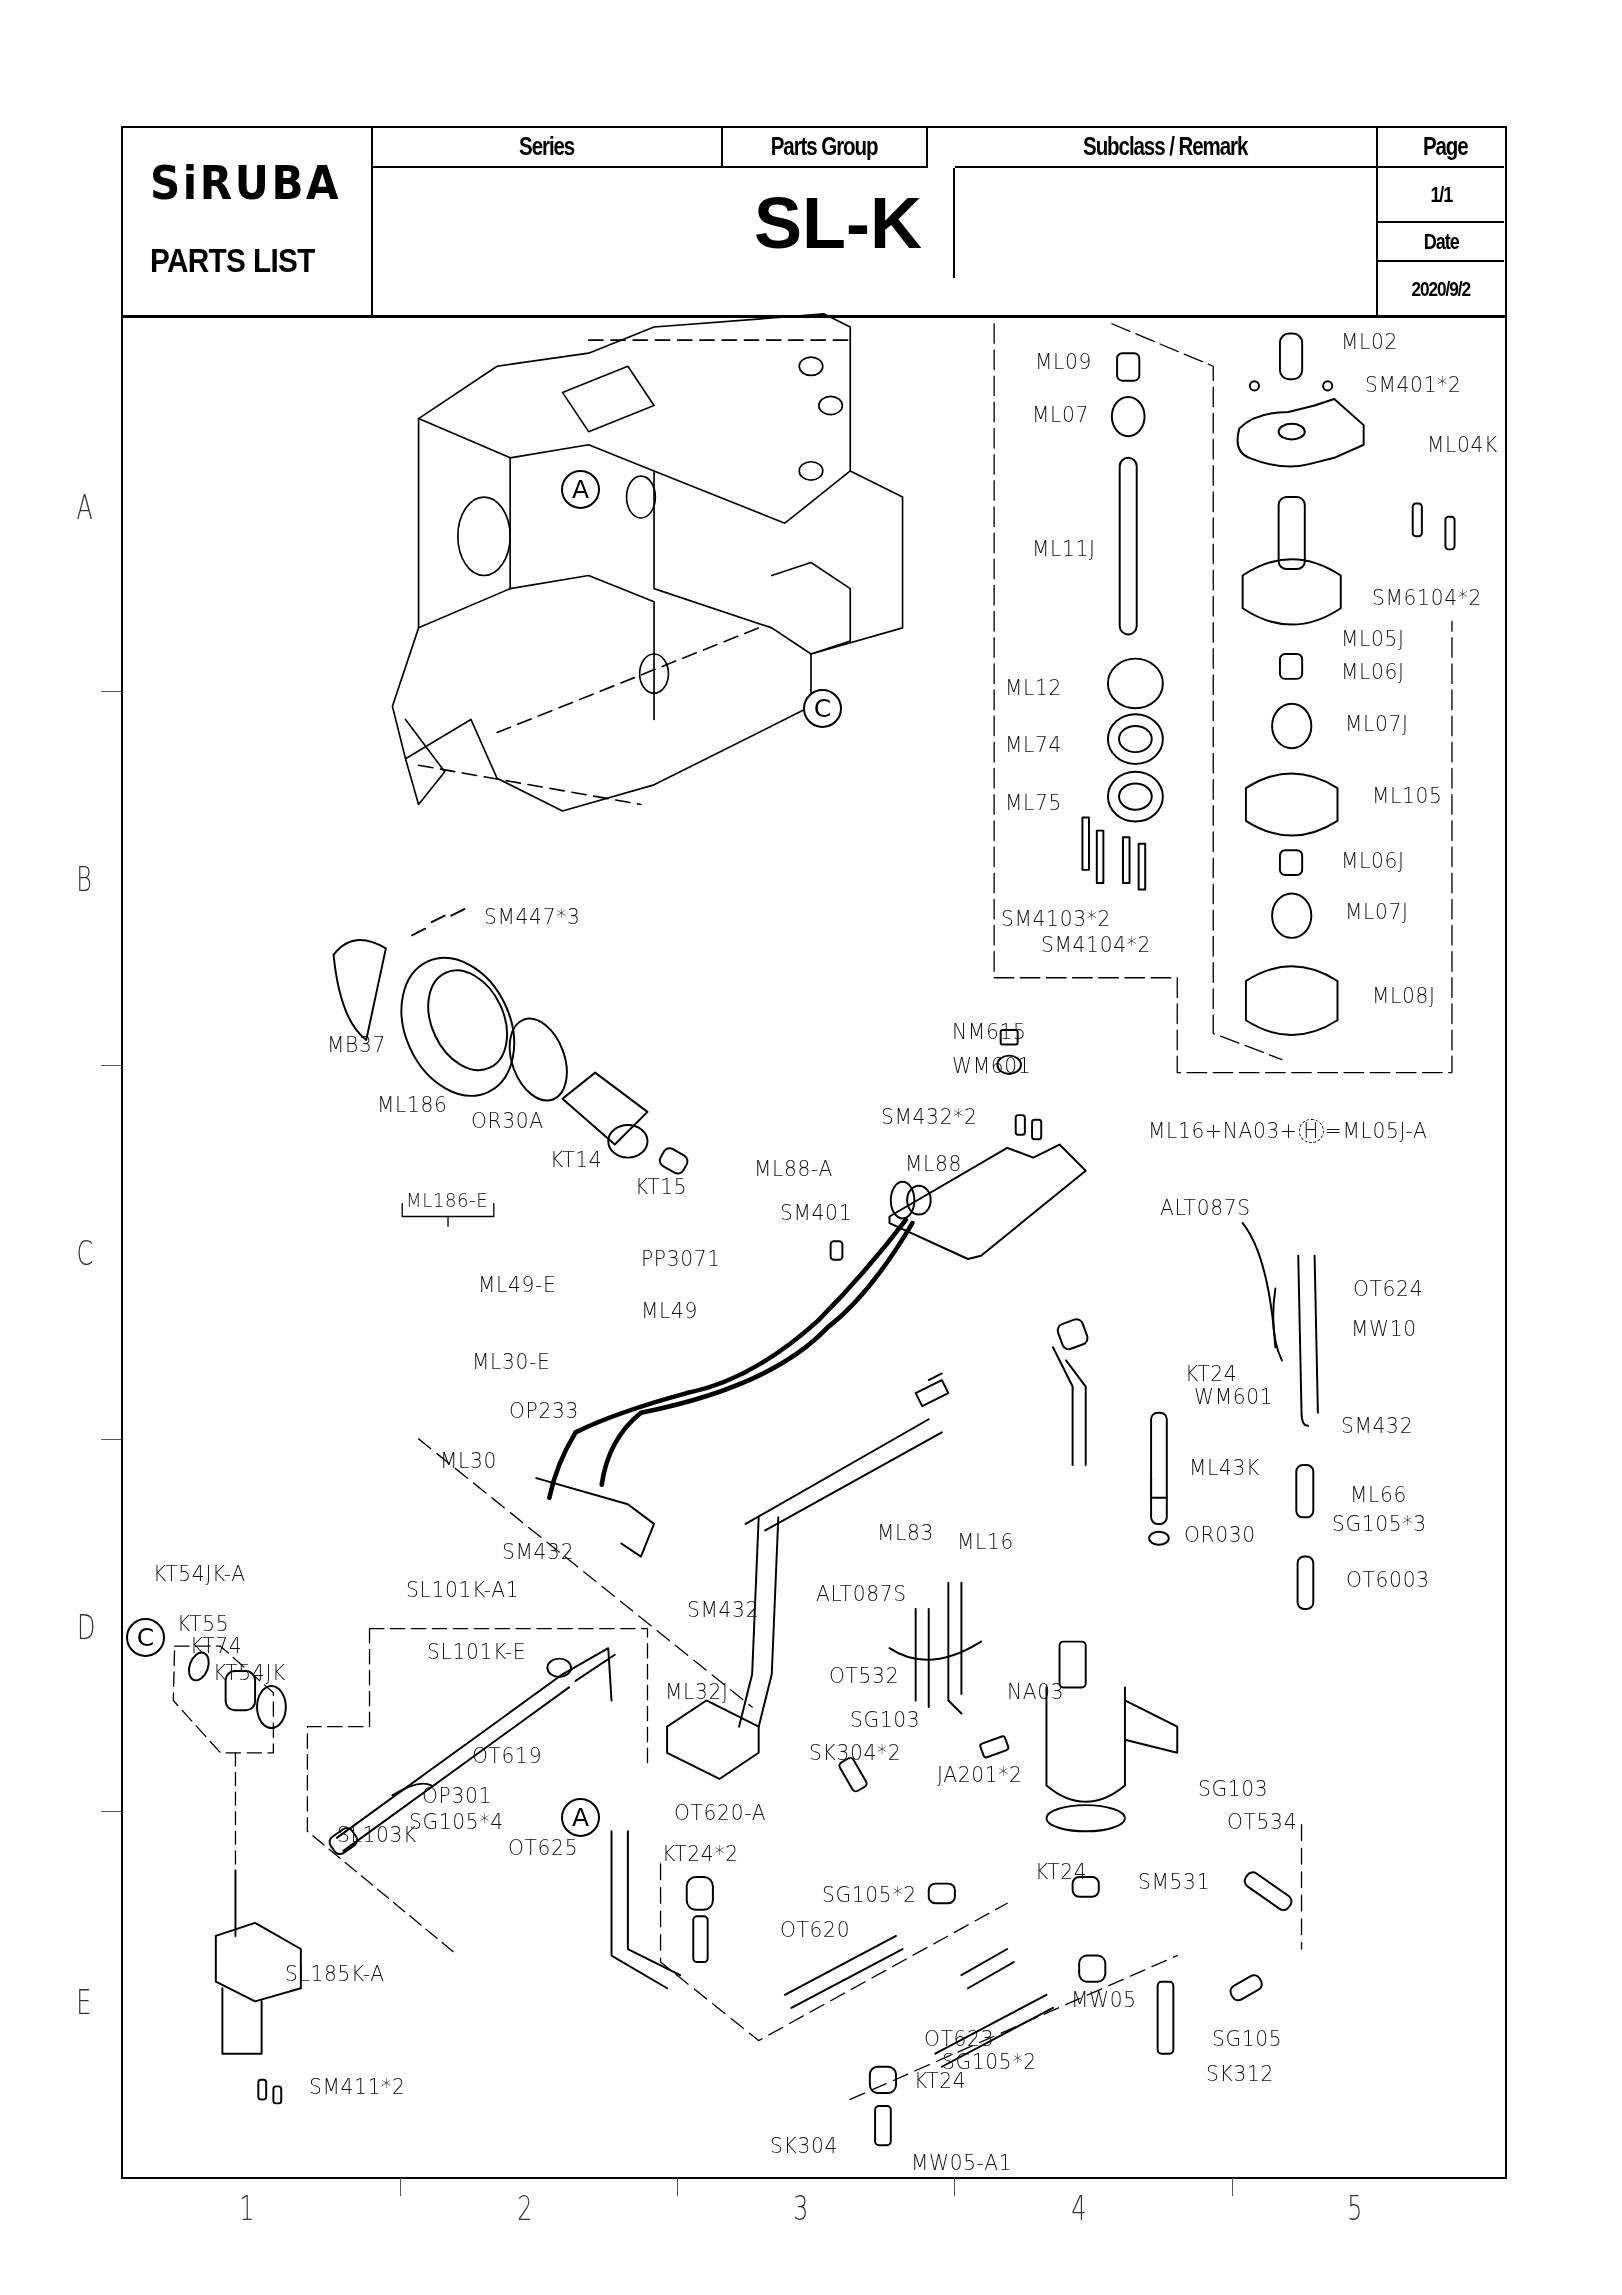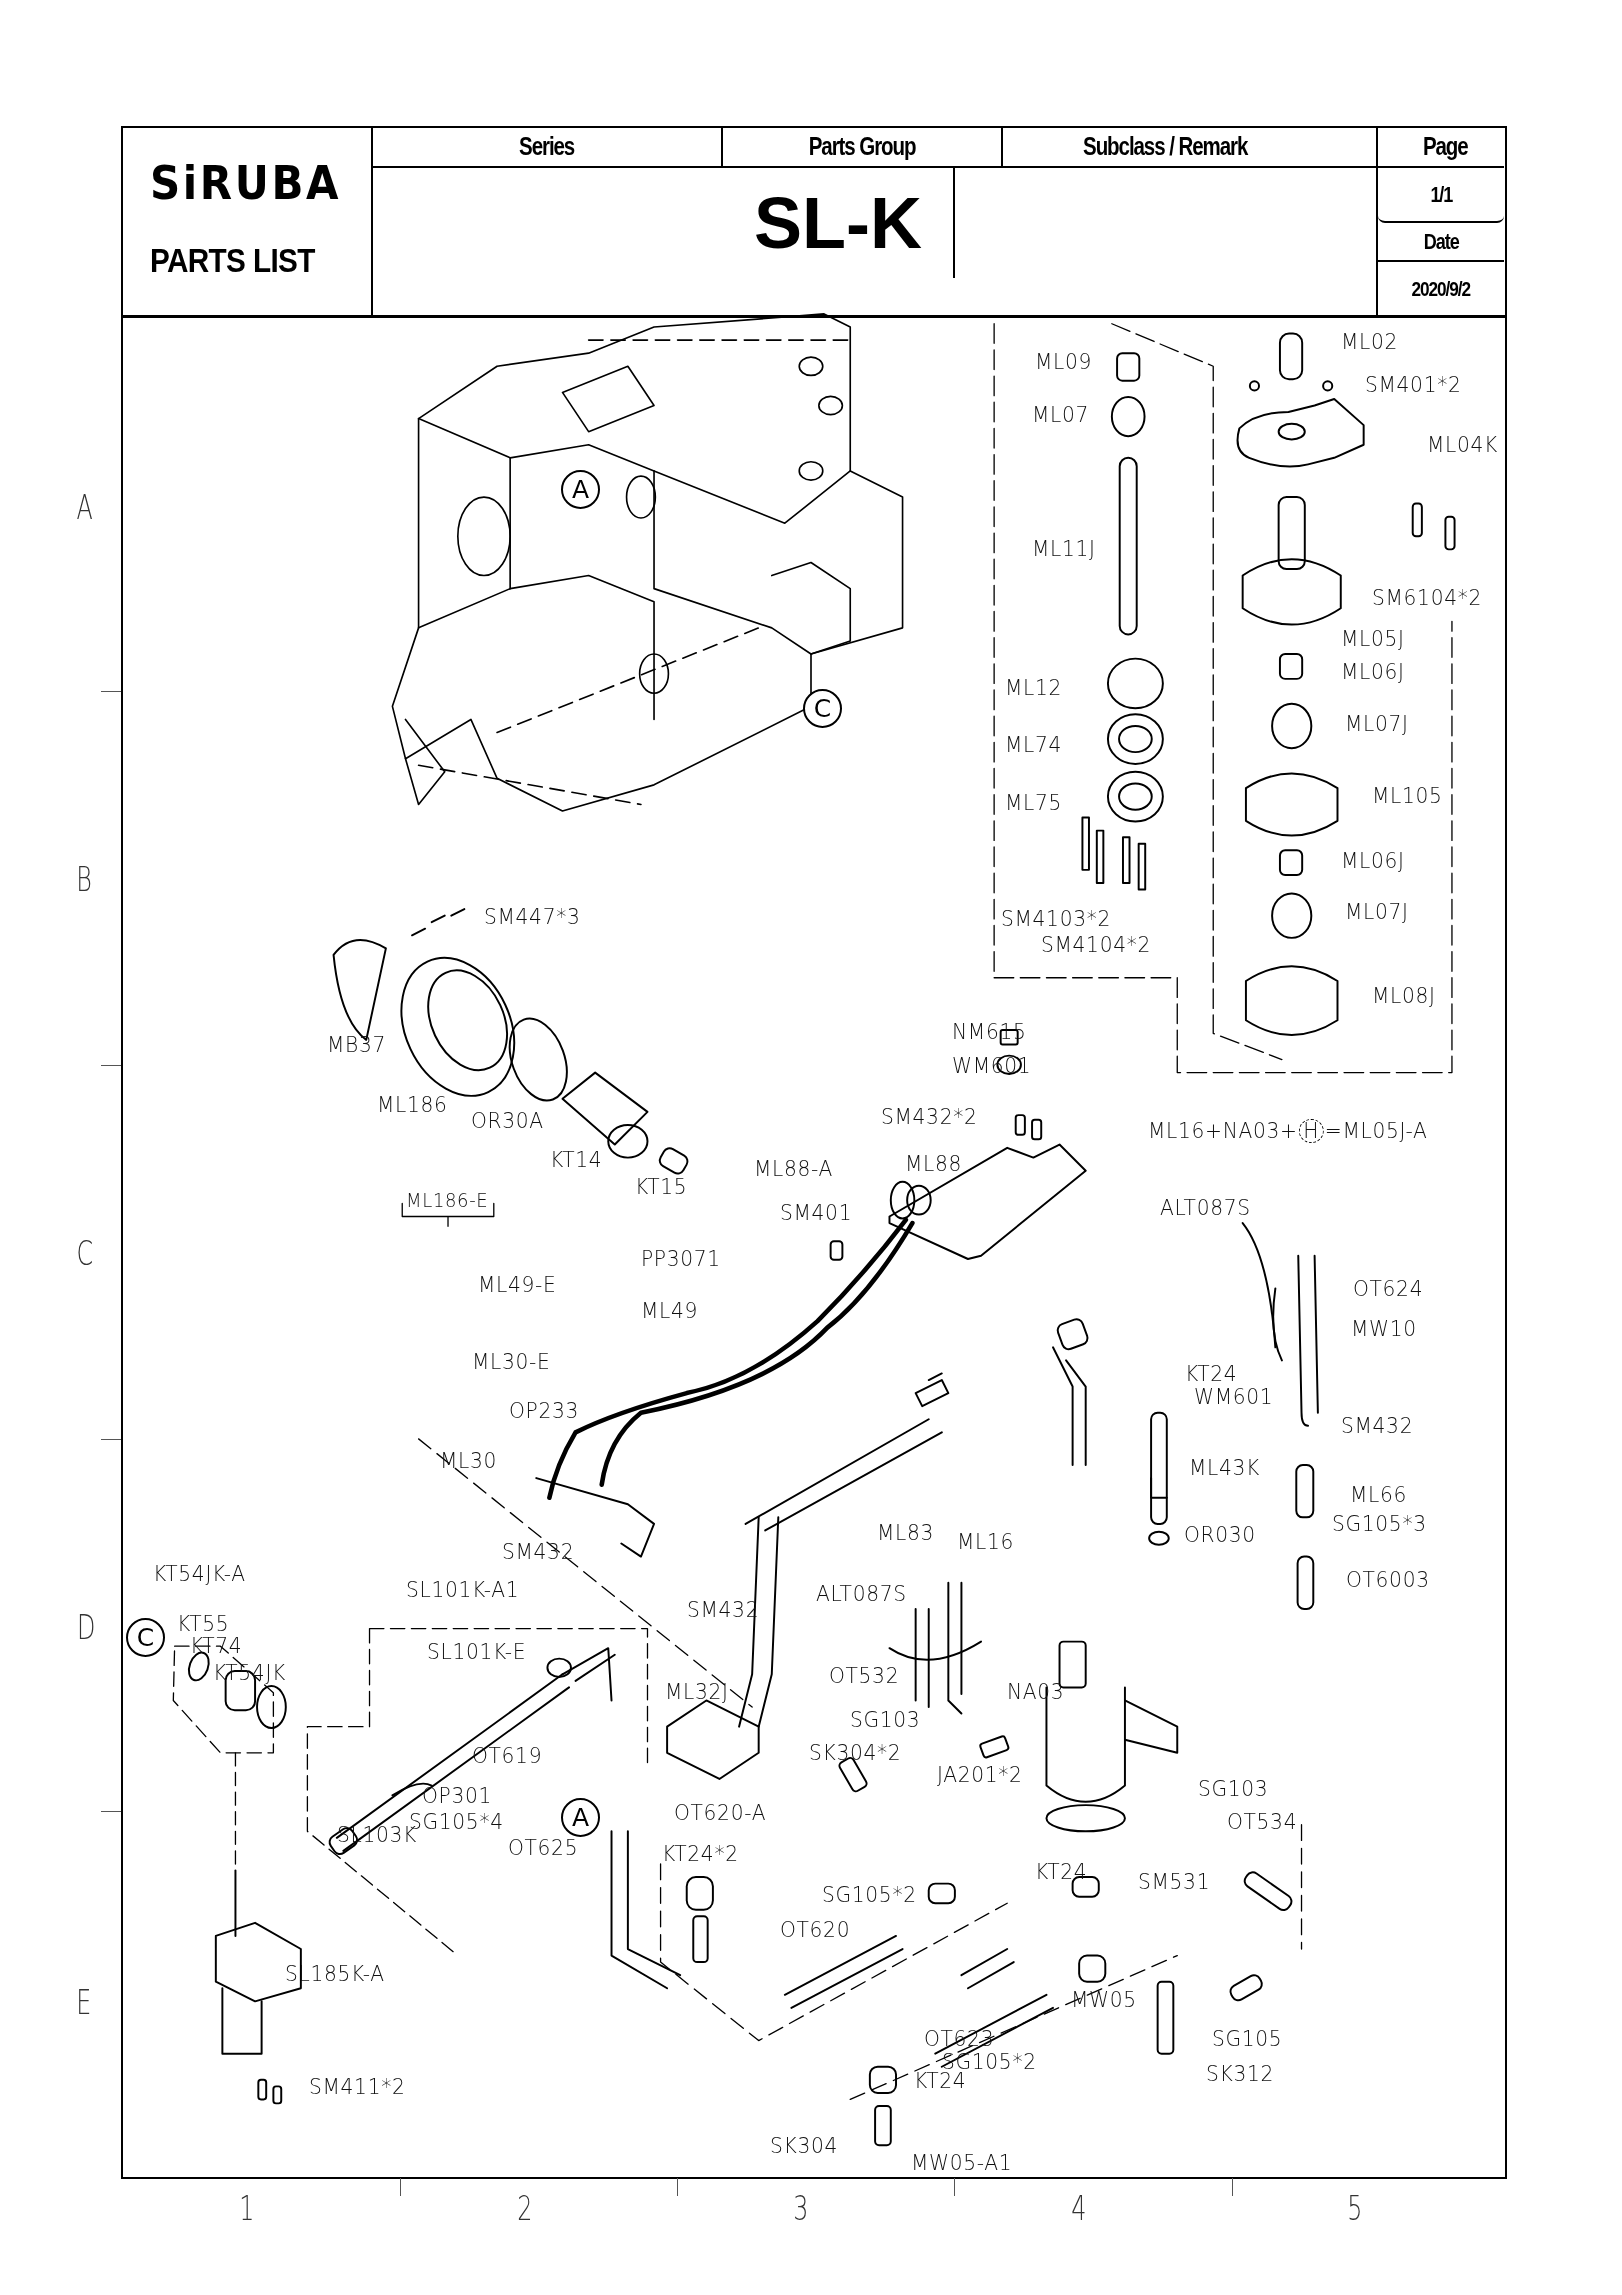--- a/index.html
+++ b/index.html
@@ -24,36 +24,36 @@
 <div class="frame"></div>
 
 <div class="hdr">
   <div class="hcell" style="left:0;top:0;width:252px;height:189px;">
     <div class="logo">SiRUBA</div>
     <div class="pl">PARTS LIST</div>
   </div>
   <div class="hcell" style="left:252px;top:0;width:350px;height:42px;border-bottom:2px solid #000;">
     <span class="hhead">Series</span>
   </div>
-  <div class="hcell" style="left:602px;top:0;width:280px;height:42px;border-bottom:2px solid #000;">
+  <div class="hcell" style="left:602px;top:0;width:205px;height:42px;border-bottom:2px solid #000;">
     <span class="hhead">Parts Group</span>
   </div>
   <div class="hcell" style="left:602px;top:42px;width:232px;height:110px;">
     <span class="hbig" style="font-size:72px;">SL-K</span>
   </div>
   <div class="hcell" style="left:834px;top:0;width:423px;height:42px;border-bottom:2px solid #000;">
     <span class="hhead">Subclass / Remark</span>
   </div>
   <div class="hcell" style="left:834px;top:42px;width:423px;height:147px;">
     <span class="hbig" style="font-size:26px;"></span>
   </div>
   <div class="hcell" style="left:1257px;top:0;width:126px;height:42px;border-right:none;border-bottom:2px solid #000;padding-left:8px;">
     <span class="hhead">Page</span>
   </div>
-  <div class="hcell" style="left:1257px;top:42px;width:126px;height:55px;border-right:none;border-bottom:2px solid #000;border-radius:7px;">
+  <div class="hcell" style="left:1257px;top:42px;width:126px;height:55px;border-right:none;border-bottom:2px solid #000;">
     <span class="hhead" style="font-size:22px;">1/1</span>
   </div>
   <div class="hcell" style="left:1257px;top:97px;width:126px;height:39px;border-right:none;border-bottom:2px solid #000;text-align:center;">
     <span class="hhead" style="font-size:22px;">Date</span>
   </div>
   <div class="hcell" style="left:1257px;top:136px;width:126px;height:53px;border-right:none;">
     <span class="hhead" style="font-size:21px;">2020/9/2</span>
   </div>
 </div>
 

